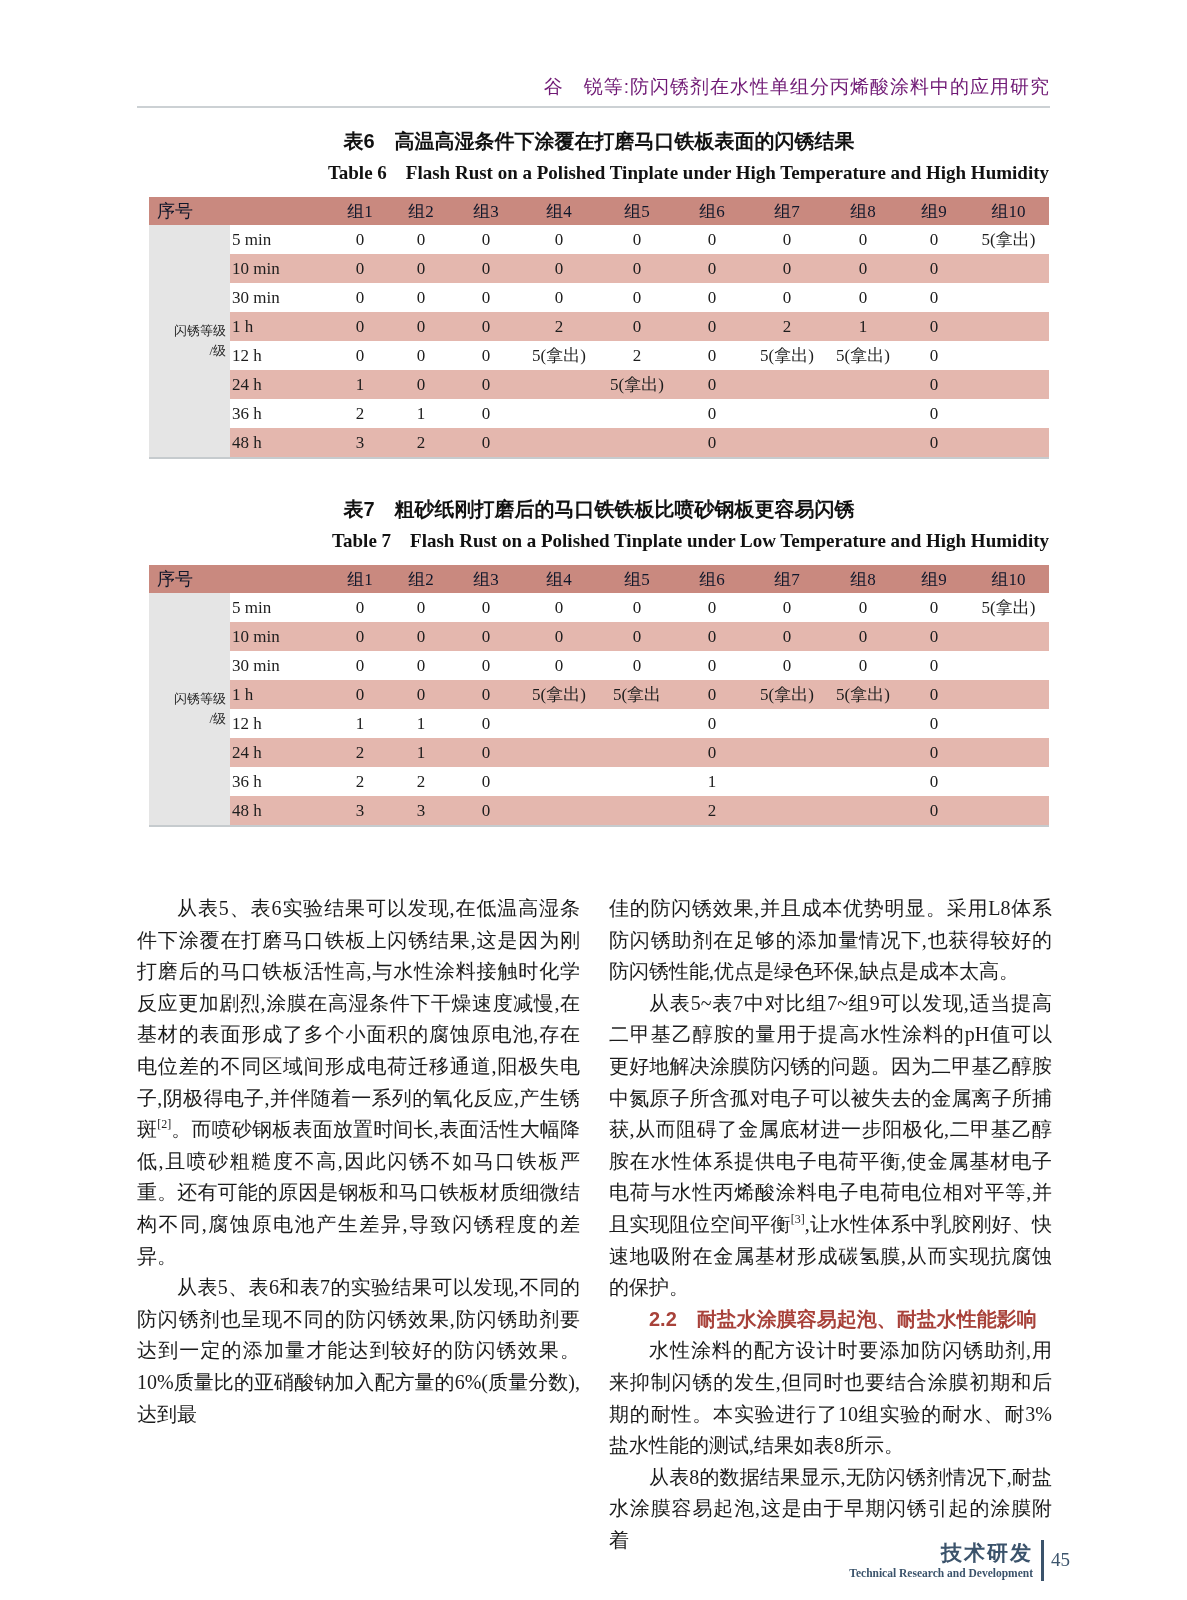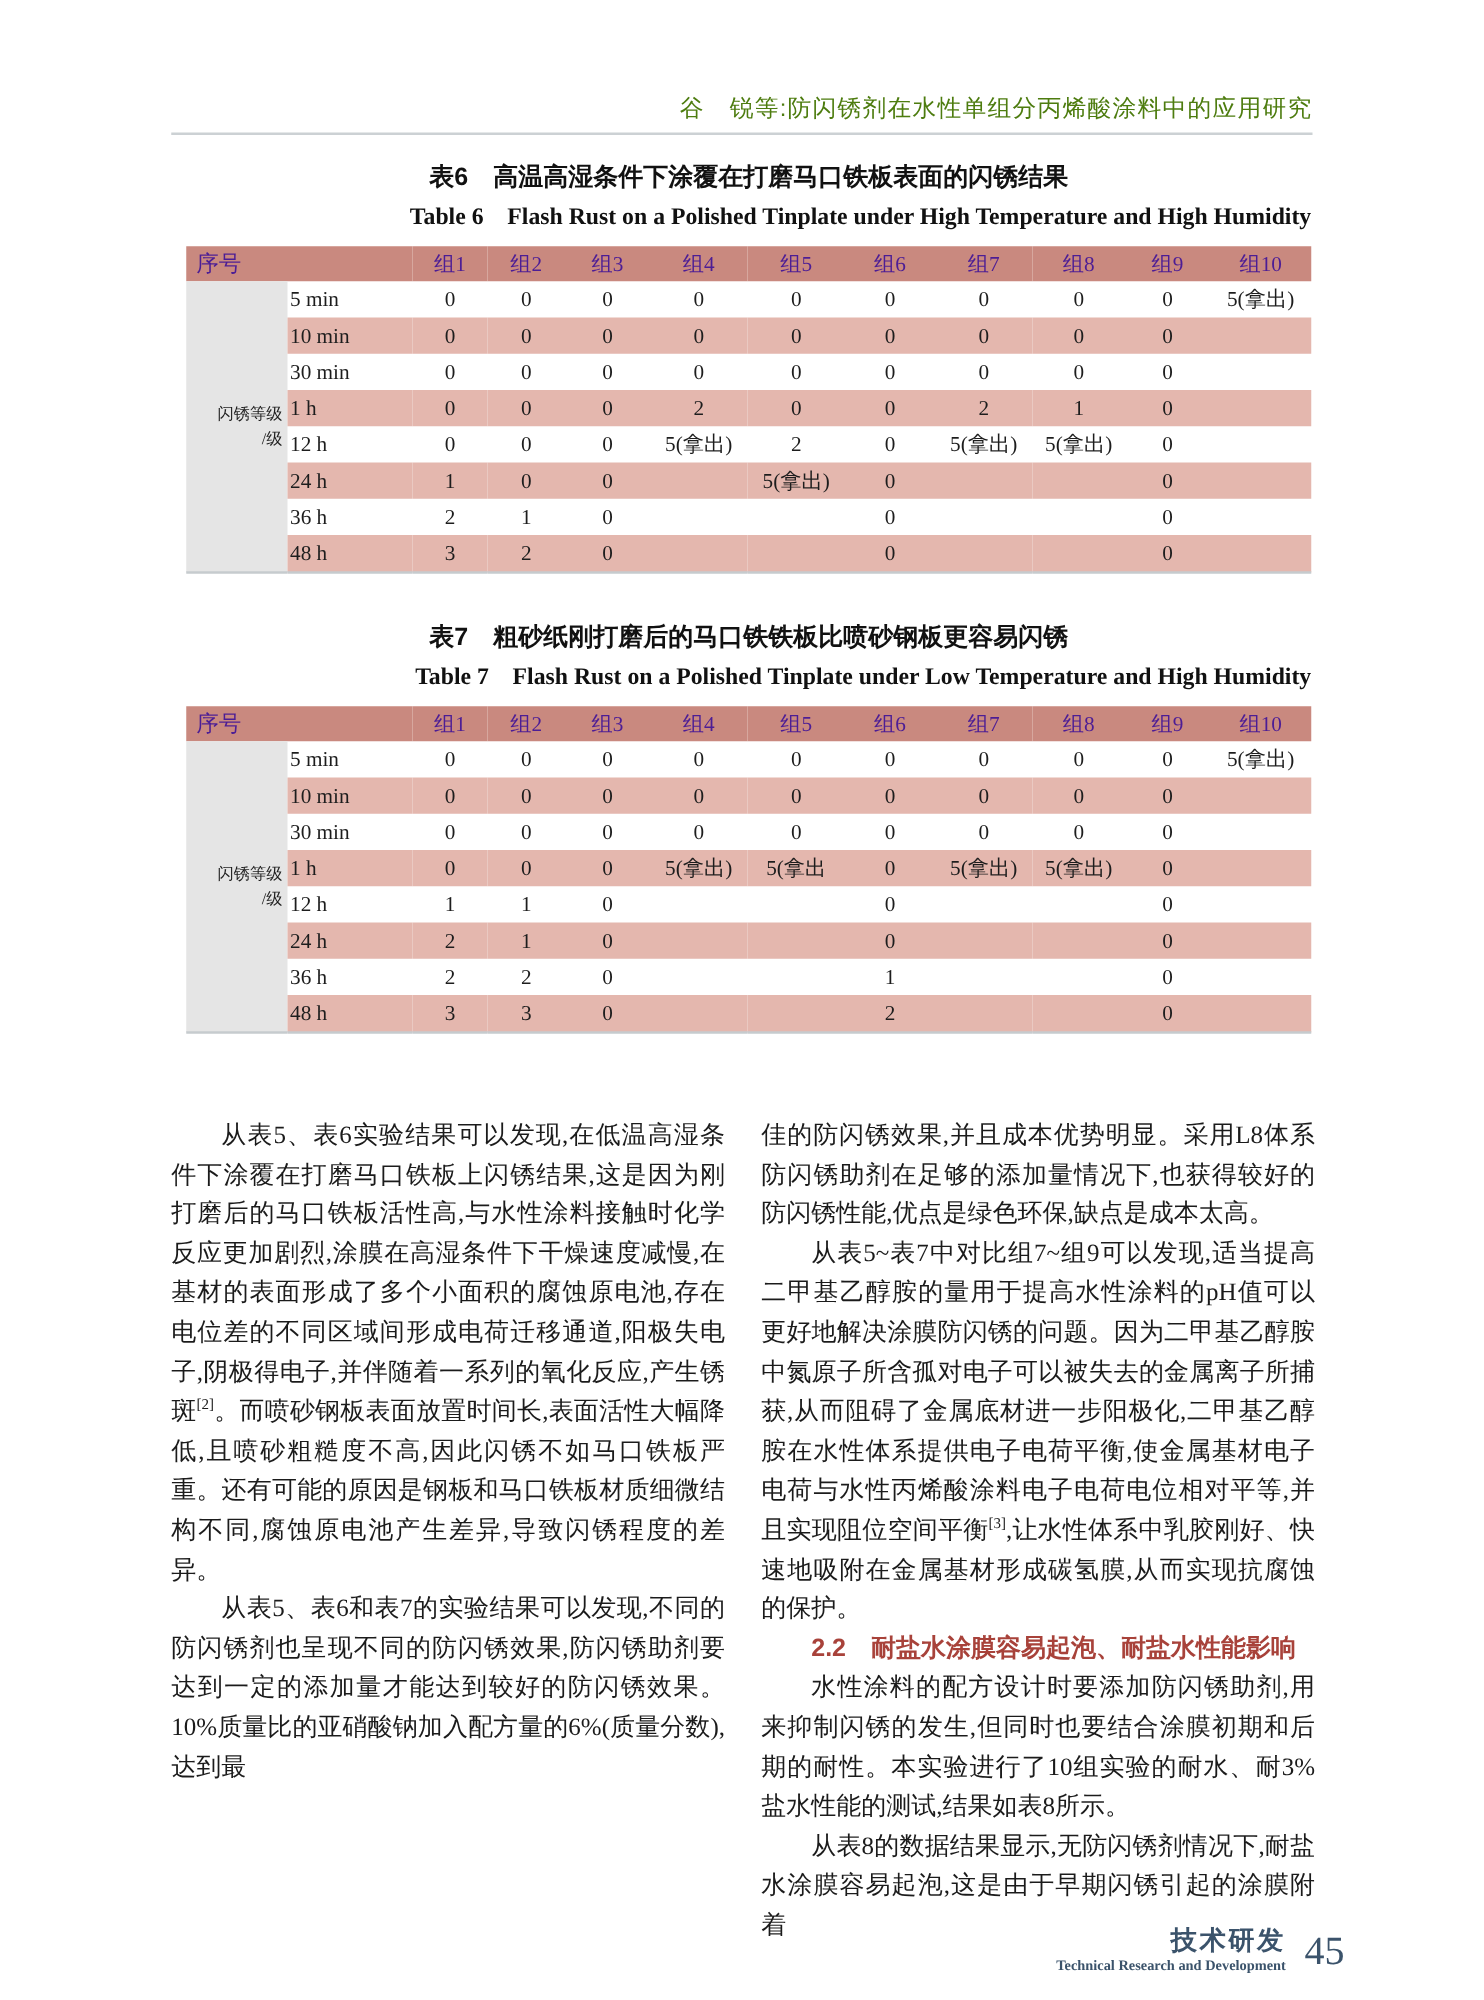--- a/index.html
+++ b/index.html
@@ -5,21 +5,21 @@
   html,body { margin:0; padding:0; background:#ffffff; }
   .page {
     position:relative; width:1187px; height:1600px; margin:0 auto;
     background:#ffffff; overflow:hidden;
     font-family:"Liberation Serif","DejaVu Serif",serif; color:#1d1d1d;
   }
   
   .running-head {
     position:absolute; top:74px; left:137px; width:913px;
     text-align:right; font-family:"Liberation Sans","DejaVu Sans",sans-serif;
-    font-size:19px; letter-spacing:1px; color:#4d7c0f;
+    font-size:19px; letter-spacing:1px; color:#701a75;
   }
   .head-rule {
     position:absolute; top:106px; left:137px; width:913px; height:2px;
     background:#ccd1d4;
   }
   
   .table-block { position:absolute; left:149px; width:900px; }
   #table6-block { top:128px; }
   #table7-block { top:496px; }
   .tbl-title-zh {
@@ -29,21 +29,21 @@
   .tbl-title-en {
     margin:0 0 11px 0; text-align:right; font-weight:bold; font-size:19px;
     font-family:"Liberation Serif","DejaVu Serif",serif; color:#111;
   }
   table.rust-table {
     width:900px; border-collapse:collapse; table-layout:fixed;
     font-size:17px; border-bottom:2px solid #c6cbce;
   }
   table.rust-table thead th {
     background:#c9897f; font-weight:normal; height:28px;
-    text-align:center; padding:0; color:#4c1d95;
+    text-align:center; padding:0; color:#0f172a;
   }
   table.rust-table thead th.corner { text-align:left; padding-left:8px; font-size:18px; }
   table.rust-table td { height:29px; text-align:center; padding:0; }
   table.rust-table td.time { text-align:left; padding-left:2px; }
   table.rust-table tr.alt td { background:#e4b7ae; }
   table.rust-table td.rowgroup {
     background:#e5e5e5; text-align:right; vertical-align:middle;
     white-space:pre-line; line-height:1.55; font-size:13px; padding-right:4px;
   }
   
@@ -72,21 +72,21 @@
     font-family:"Liberation Sans","DejaVu Sans",sans-serif;
     font-weight:bold; font-size:21px; line-height:26px; letter-spacing:2px;
   }
   .footer-en {
     font-family:"Liberation Serif","DejaVu Serif",serif;
     font-weight:bold; font-size:11.5px; line-height:15px; white-space:nowrap;
   }
   .footer-bar { width:3px; background:#3b536b; margin:0 7px 0 0; }
   .footer-page {
     font-family:"Liberation Serif","DejaVu Serif",serif;
-    font-size:32px; line-height:40px;text-align:center;
+    font-size:19px; line-height:40px;text-align:center;
   }
 </style>
 </head>
 <body>
 
 <div class="page">
 
   <div class="running-head">谷　锐等:防闪锈剂在水性单组分丙烯酸涂料中的应用研究</div>
   <div class="head-rule"></div>
 

